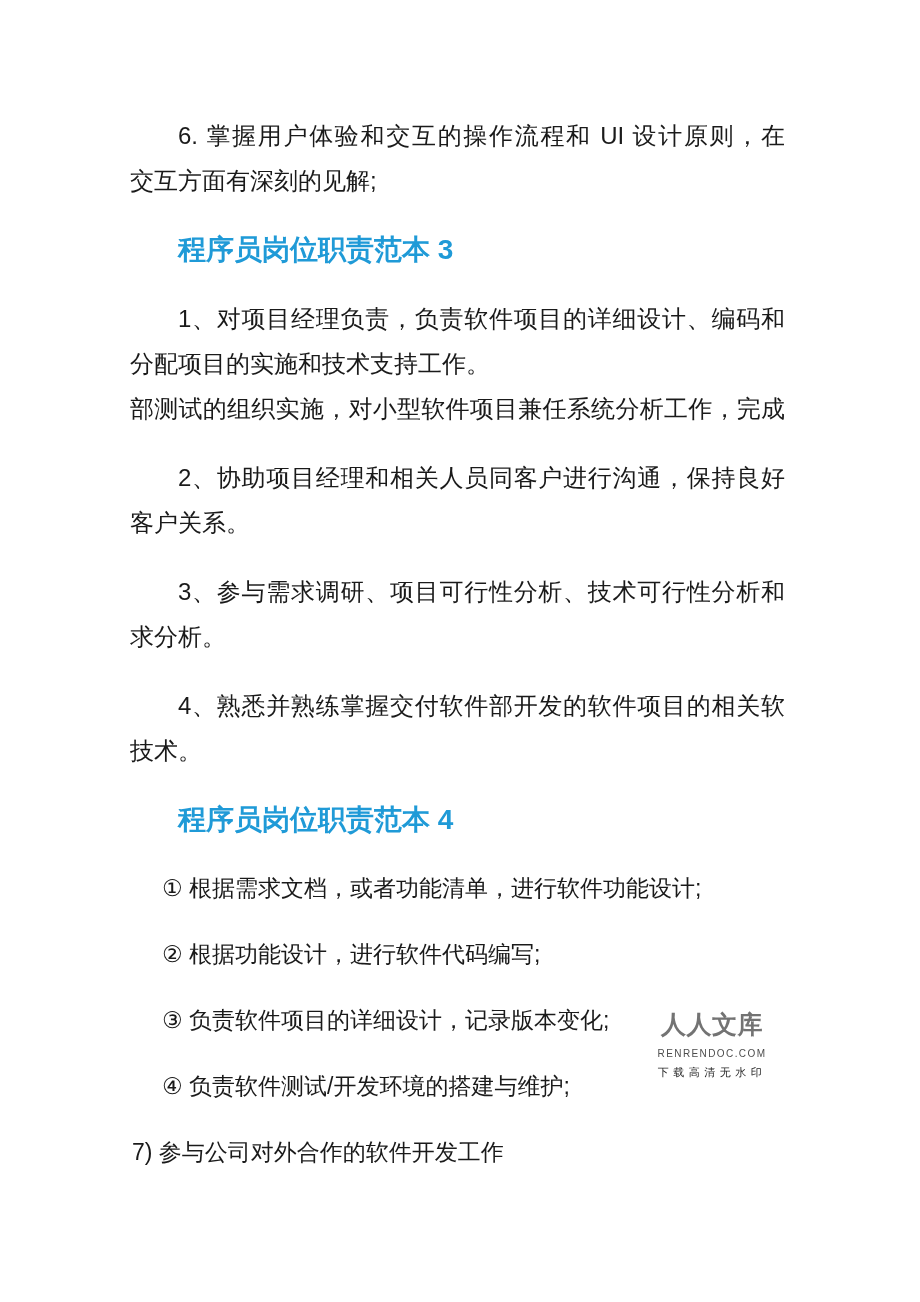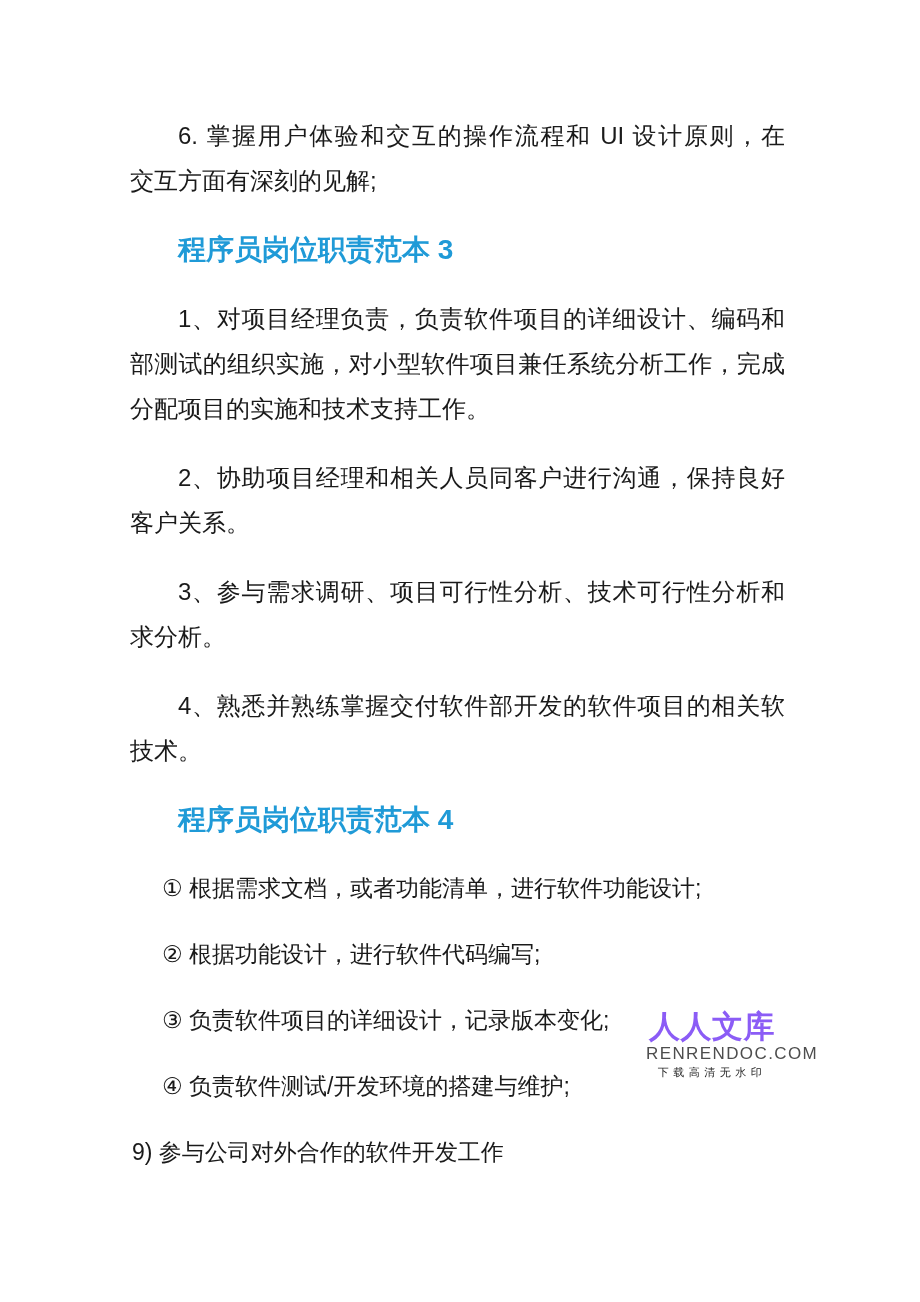--- a/index.html
+++ b/index.html
@@ -63,29 +63,30 @@
   .item.flush { padding-left: 2px; }
   .watermark {
     position: absolute;
     left: 646px;
     top: 1008px;
     width: 132px;
     text-align: center;
     z-index: 5;
   }
   .wm-title {
-    font-size: 31px;
+    font-size: 25px;
     font-weight: bold;
     line-height: 38px;
-    color: #8b5cf6;
+    color: #737373;
     white-space: nowrap;
     letter-spacing: 0.5px;
+    font-family: Liberation Mono, monospace;
   }
   .wm-domain {
-    font-size: 17px;
+    font-size: 10px;
     line-height: 15px;
     color: #4d4d4d;
     letter-spacing: 1.4px;
     white-space: nowrap;
   }
   .wm-tagline {
     margin-top: 3px;
     font-size: 11px;
     line-height: 16px;
     color: #262626;
@@ -102,22 +103,22 @@
 
     <div class="para">
       <div class="ln first fill">6. 掌握用户体验和交互的操作流程和 UI 设计原则，在 web</div>
       <div class="ln">交互方面有深刻的见解;</div>
     </div>
 
     <div class="heading">程序员岗位职责范本 3</div>
 
     <div class="para">
       <div class="ln first fill">1、对项目经理负责，负责软件项目的详细设计、编码和内</div>
+      <div class="ln">分配项目的实施和技术支持工作。</div>
       <div class="ln fill">部测试的组织实施，对小型软件项目兼任系统分析工作，完成</div>
-      <div class="ln">分配项目的实施和技术支持工作。</div>
     </div>
 
     <div class="para">
       <div class="ln first fill">2、协助项目经理和相关人员同客户进行沟通，保持良好的</div>
       <div class="ln">客户关系。</div>
     </div>
 
     <div class="para">
       <div class="ln first fill">3、参与需求调研、项目可行性分析、技术可行性分析和需</div>
       <div class="ln">求分析。</div>
@@ -127,21 +128,21 @@
       <div class="ln first fill">4、熟悉并熟练掌握交付软件部开发的软件项目的相关软件</div>
       <div class="ln">技术。</div>
     </div>
 
     <div class="heading">程序员岗位职责范本 4</div>
 
     <div class="item">① 根据需求文档，或者功能清单，进行软件功能设计;</div>
     <div class="item">② 根据功能设计，进行软件代码编写;</div>
     <div class="item">③ 负责软件项目的详细设计，记录版本变化;</div>
     <div class="item">④ 负责软件测试/开发环境的搭建与维护;</div>
-    <div class="item flush">9) 参与公司对外合作的软件开发工作</div>
+    <div class="item flush">7) 参与公司对外合作的软件开发工作</div>
 
   </div>
 
   <div class="watermark">
     <div class="wm-title">人人文库</div>
     <div class="wm-domain">RENRENDOC.COM</div>
     <div class="wm-tagline">下载高清无水印</div>
   </div>
 
 </div>

